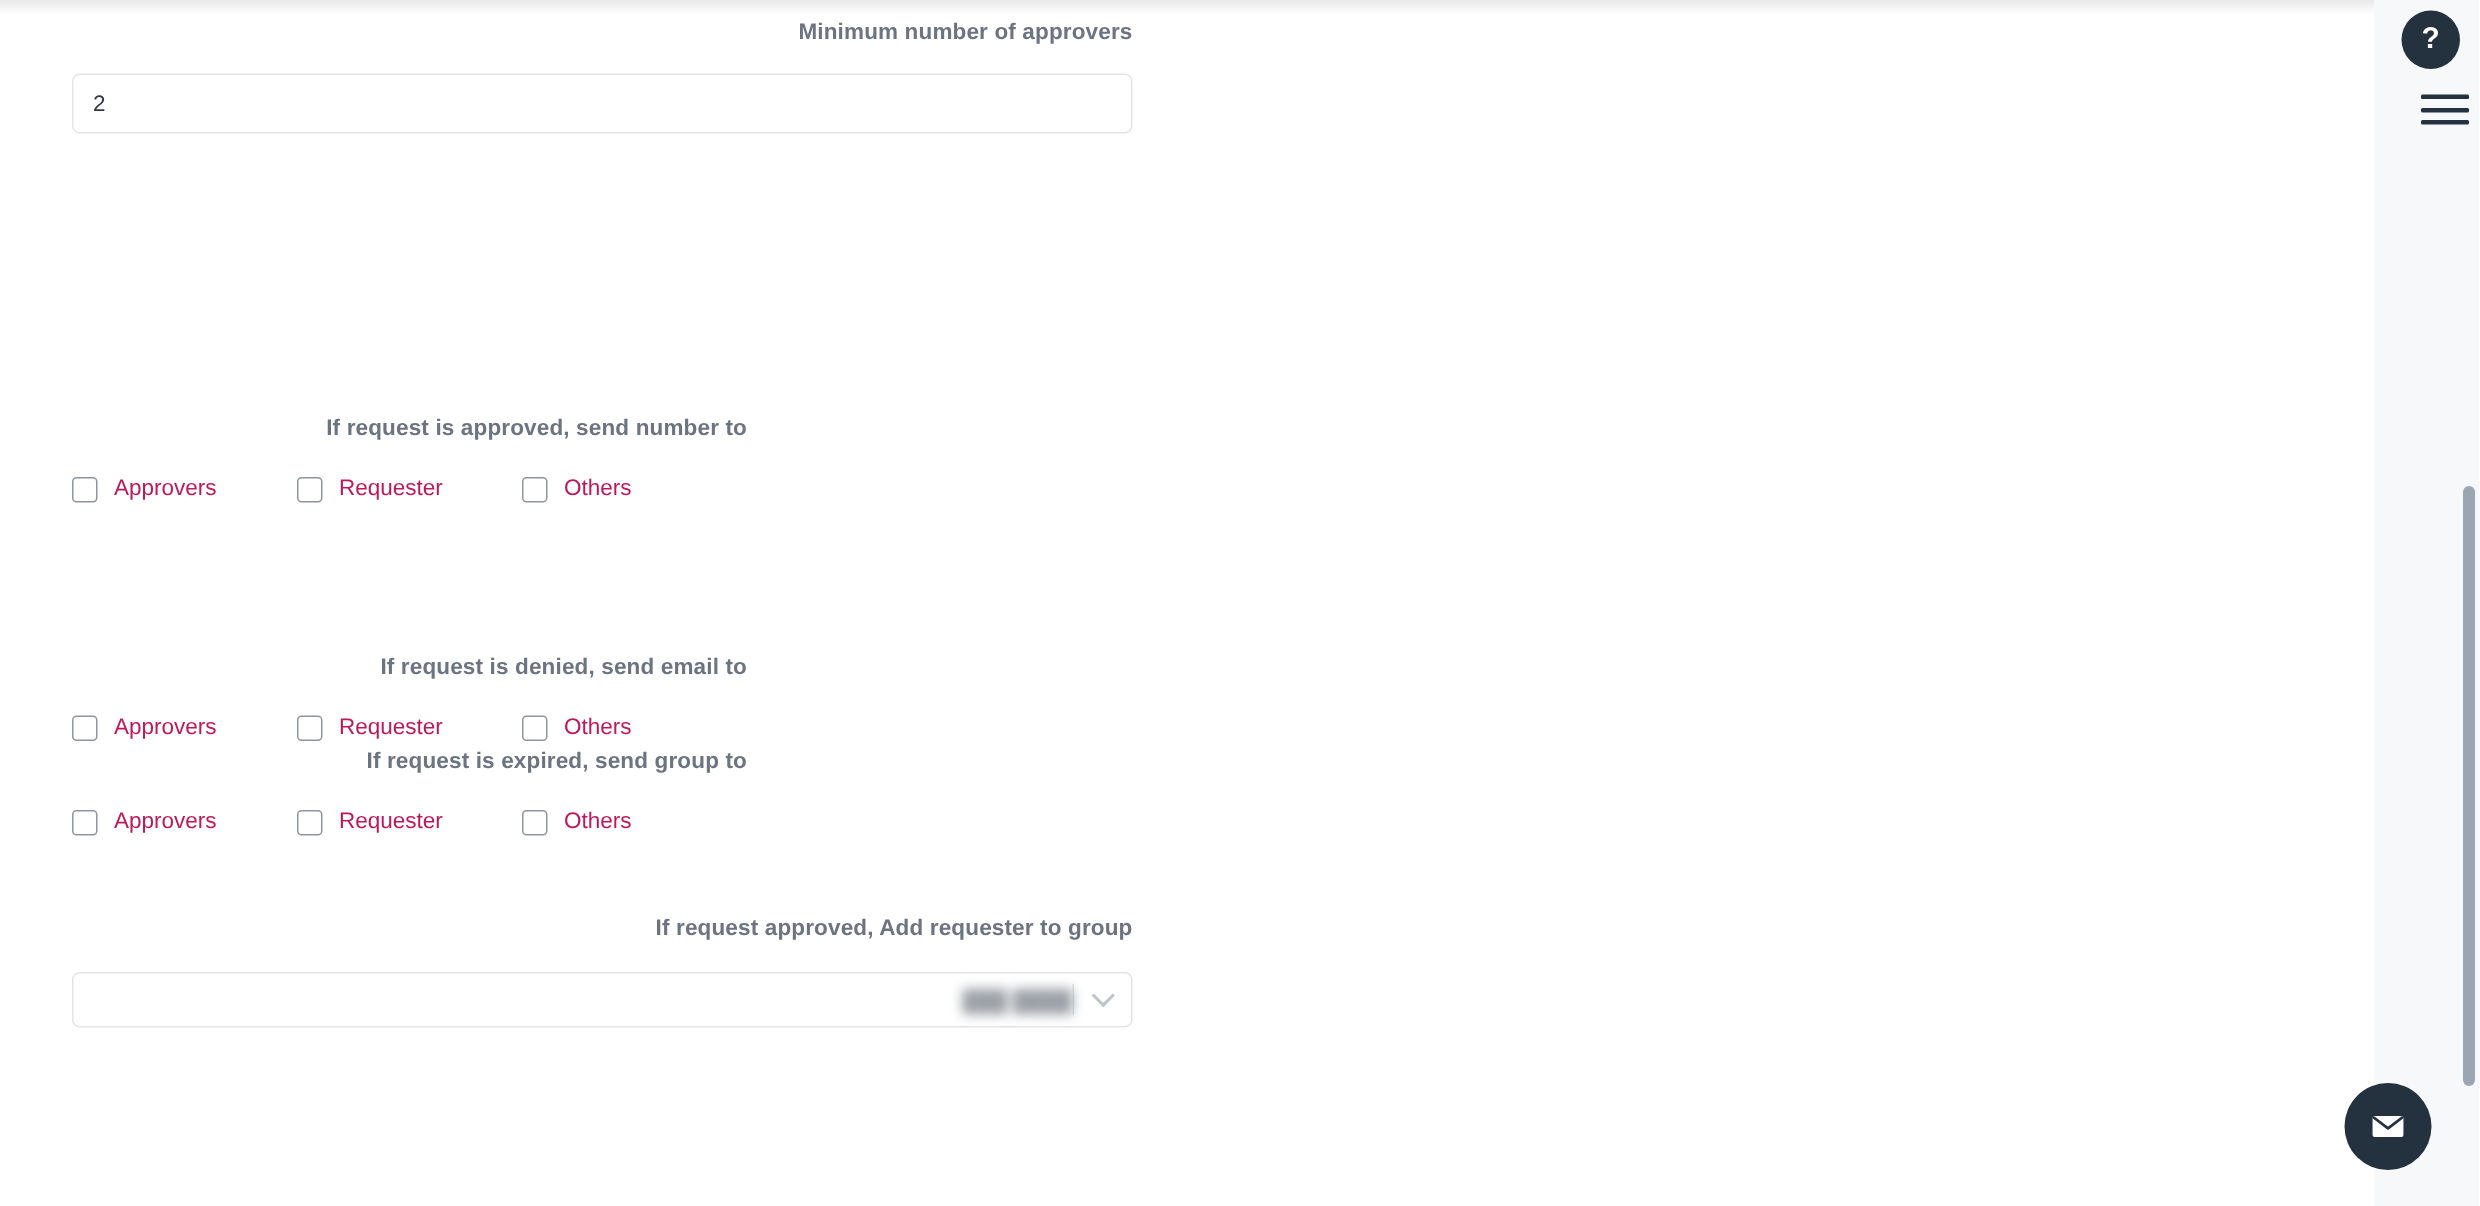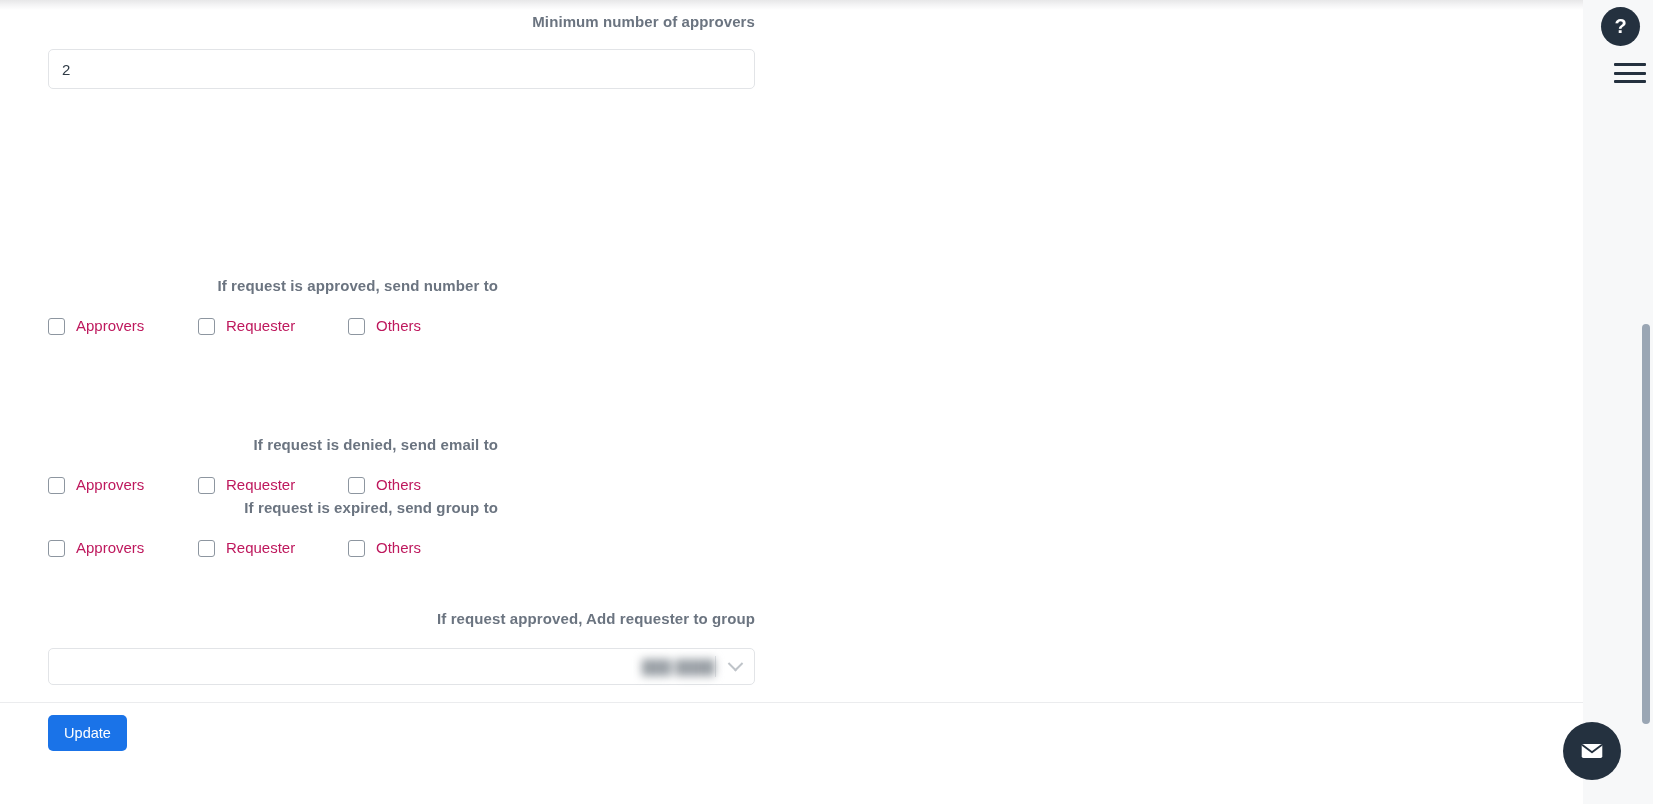--- a/index.html
+++ b/index.html
@@ -333,23 +333,20 @@
         <span class="select-value">███ ████</span>
         <span class="select-sep"></span>
         <span class="select-arrow">
           <span class="chevron"></span>
         </span>
       </div>
     </div>
 
   </div>
 
-  <div class="footer">
-    <button class="btn-update">Update</button>
-  </div>
 
 </div>
 
 <div class="right-rail"></div>
 
 <div class="help-fab">?</div>
 
 <div class="menu-btn">
   <span></span>
     <span></span>

